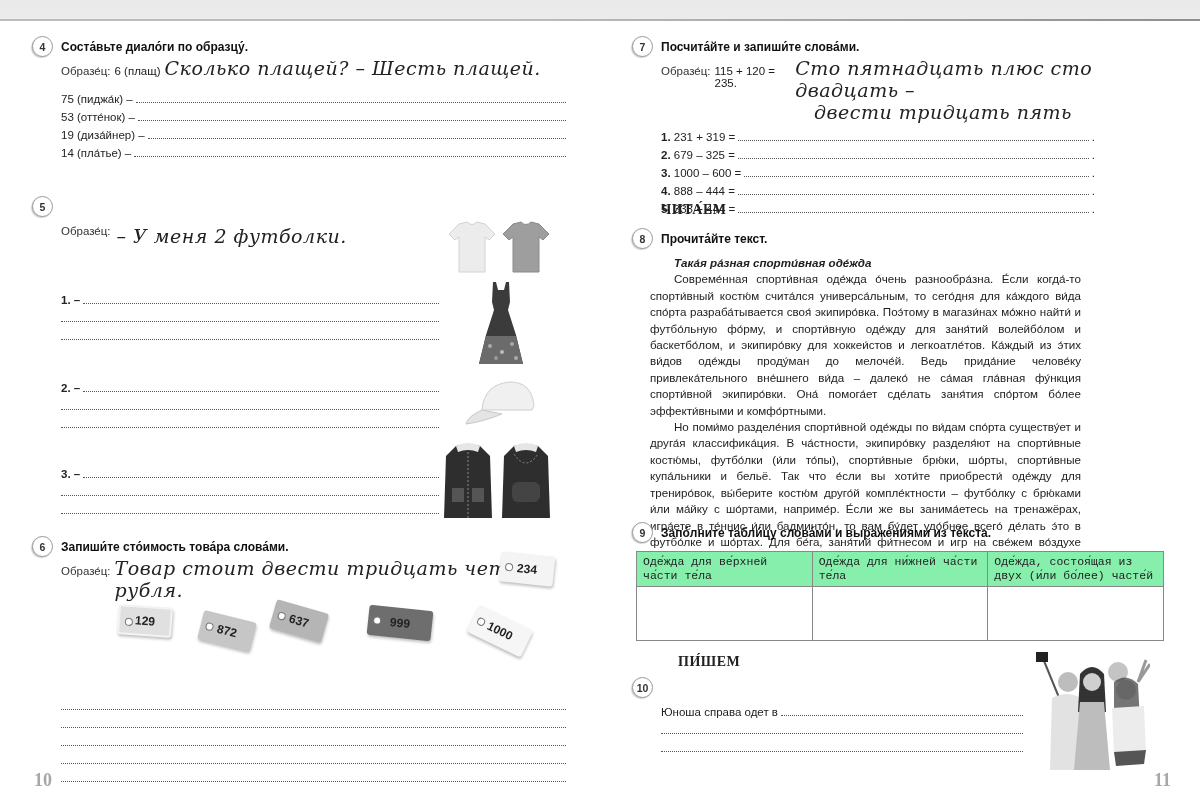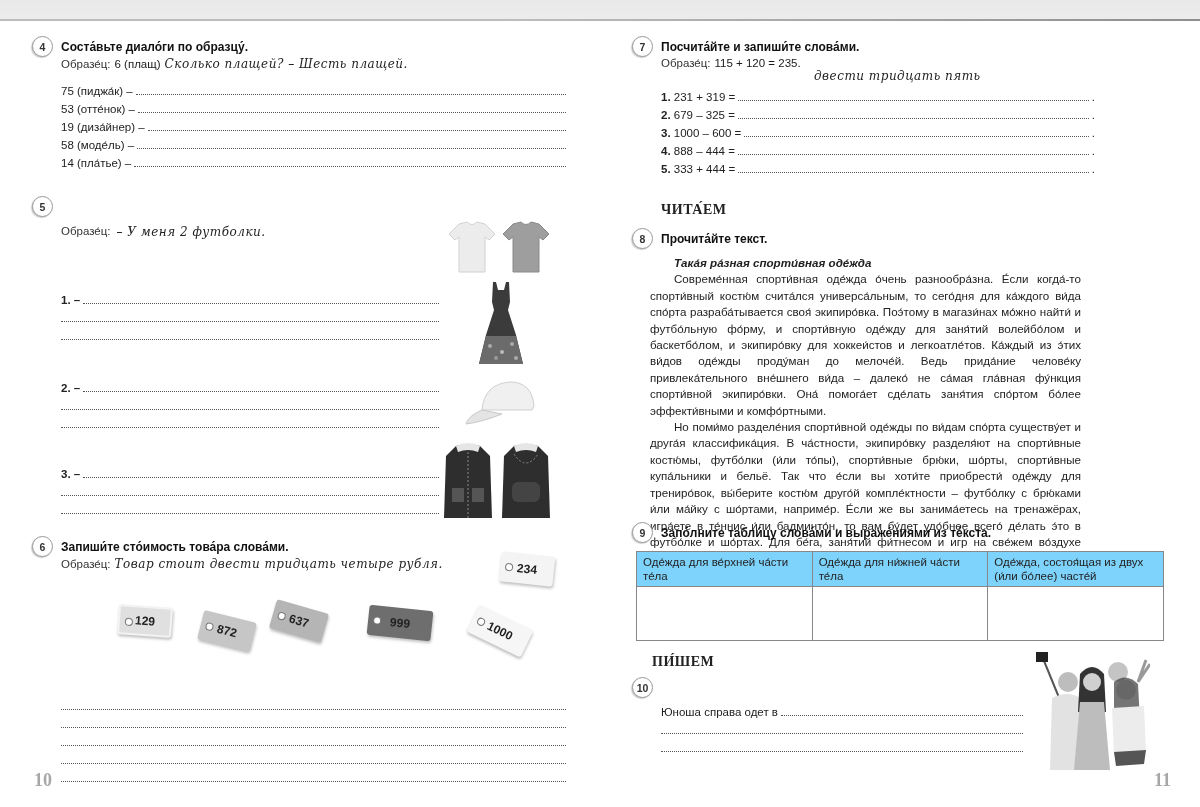--- a/index.html
+++ b/index.html
@@ -15,33 +15,33 @@
   .page.left { left: 32px; width: 540px; }
   .page.right { left: 632px; width: 540px; }
 
   .task { position: absolute; left: 0; }
   .task-head { display: flex; align-items: center; gap: 8px; }
   .num { width: 21px; height: 21px; border-radius: 50%; border: 1px solid #9a9a9a;
          box-shadow: -1px 1px 1px #ccc; display: flex; align-items: center; justify-content: center;
          font-size: 10.5px; font-weight: bold; color: #333; flex: 0 0 auto; background: #fff; }
   .title { font-weight: bold; font-size: 12px; color: #111; }
   .sample { color: #333; text-align: center; }
-  .hand { font-family: "DejaVu Serif", serif; font-style: italic; font-size: 12px; color: #222; letter-spacing: 0.5px; }
+  .hand { font-family: "DejaVu Serif", serif; font-style: italic; font-size: 19px; color: #222; letter-spacing: 0.5px; }
   .line { display: flex; align-items: baseline; height: 18px; font-size: 11.5px; color: #222; }
   .dots { flex: 1; border-bottom: 1.5px dotted #555; margin-left: 3px; height: 10px; }
   .dots.full { margin-left: 0; }
 
   .section-head { font-family: "Liberation Serif", serif; font-weight: bold; font-size: 14px; color: #222; letter-spacing: 0.5px; }
 
   .article p { text-indent: 24px; text-align: justify; line-height: 16.4px; font-size: 11.6px; color: #222; }
   .article .art-title { font-weight: bold; font-style: italic; text-indent: 24px; margin-bottom: 0; }
 
   table.tbl { border-collapse: collapse; width: 528px; }
   table.tbl td { border: 1px solid #888; vertical-align: top; padding: 3px 6px; font-size: 11.5px; color: #222; width: 33.3%; }
-  table.tbl tr.h td { background: #7dd3fc; height: 34px; line-height: 14px; }
+  table.tbl tr.h td { background: #86efac; height: 34px; line-height: 14px; font-family: Liberation Mono, monospace; }
   table.tbl tr.b td { height: 54px; }
 
   .page-num { position: absolute; font-family: "Liberation Serif", serif; font-weight: bold; font-size: 18px; color: #a7a7a7; }
 
   .tag { position: absolute; width: 54px; height: 30px; border-radius: 3px; display: flex; align-items: center;
          justify-content: center; font-weight: bold; font-size: 12px; color: #222; box-shadow: 1px 2px 3px rgba(0,0,0,.25); }
   .tag::before { content: ""; position: absolute; left: 5px; top: 11px; width: 6px; height: 6px; border-radius: 50%;
          border: 1.5px solid #777; background: #fff; }
 </style>
 </head>
@@ -65,24 +65,20 @@
       <div class="line">
           <span>75 (пиджа́к) –</span>
           <span class="dots"></span>
         </div>
       <div class="line">
           <span>53 (отте́нок) –</span>
           <span class="dots"></span>
         </div>
       <div class="line">
           <span>19 (диза́йнер) –</span>
-          <span class="dots"></span>
-        </div>
-      <div class="line">
-          <span>58 (моде́ль) –</span>
           <span class="dots"></span>
         </div>
       <div class="line">
           <span>14 (пла́тье) –</span>
           <span class="dots"></span>
         </div>
     </div>
   </div>
 
   <div class="task" style="top:166px; width:540px;">
@@ -229,20 +225,21 @@
 <div class="page right">
 
   <div class="task" style="top:6px; width:540px;">
     <div class="task-head">
       <div class="num">7</div>
       <div class="title">Посчита́йте и запиши́те слова́ми.</div>
     </div>
     <div style="margin-left:29px; display:flex; align-items:baseline; gap:4px;">
       <span class="sample">Образе́ц:</span>
       <span>115 + 120 = 235.</span>
+      <span class="hand">Сто пятнадцать плюс сто двадцать –</span>
     </div>
     <div class="hand" style="margin-left:182px;">двести тридцать пять</div>
     <div style="margin-left:29px; margin-top:8px; width:434px;">
       <div class="line"><b>1.</b>&nbsp;<span>231 + 319 =</span><span class="dots"></span>&nbsp;.</div>
       <div class="line"><b>2.</b>&nbsp;<span>679 – 325 =</span><span class="dots"></span>&nbsp;.</div>
       <div class="line"><b>3.</b>&nbsp;<span>1000 – 600 =</span><span class="dots"></span>&nbsp;.</div>
       <div class="line"><b>4.</b>&nbsp;<span>888 – 444 =</span><span class="dots"></span>&nbsp;.</div>
       <div class="line"><b>5.</b>&nbsp;<span>333 + 444 =</span><span class="dots"></span>&nbsp;.</div>
     </div>
   </div>
@@ -275,21 +272,21 @@
       </tr>
       <tr class="b">
         <td></td>
         <td></td>
         <td></td>
       </tr>
     </tbody>
       </table>
   </div>
 
-  <div class="section-head" style="position:absolute; left:20px; top:624px;">ПИ́ШЕМ</div>
+  <div class="section-head" style="position:absolute; left:46px; top:624px;">ПИ́ШЕМ</div>
 
   <div class="task" style="top:647px; width:540px;">
     <div class="task-head">
       <div class="num">10</div>
     </div>
     <div style="margin-left:29px; margin-top:8px; width:362px;text-align:center;">
       <div class="line">
           <span>Юноша справа одет в</span>
           <span class="dots"></span>
         </div>

